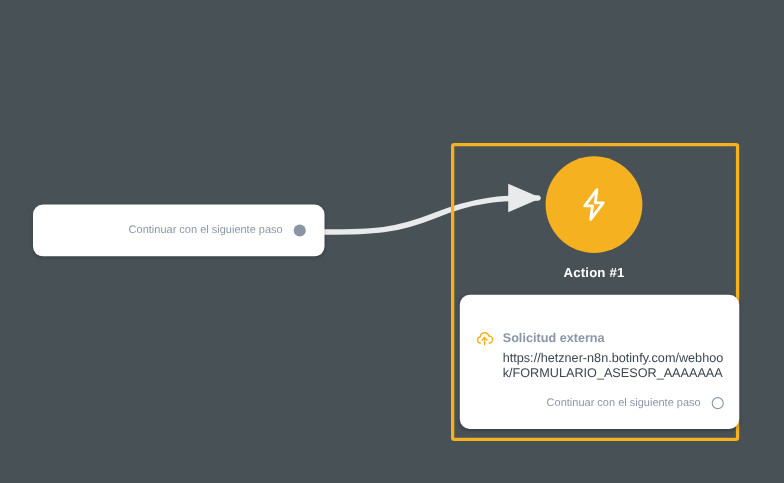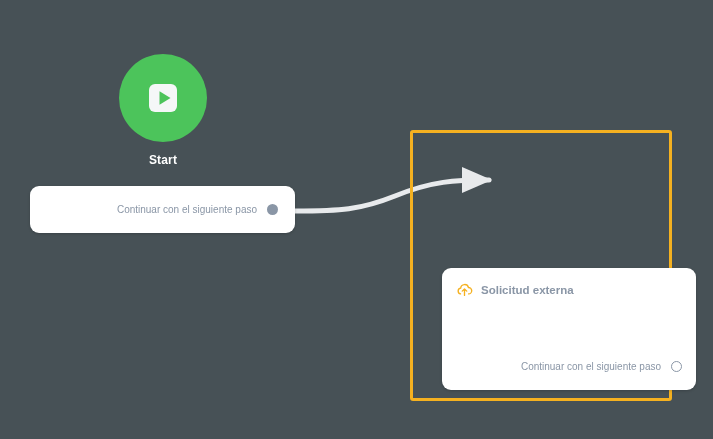--- a/index.html
+++ b/index.html
@@ -88,25 +88,25 @@
     top: 186px;
     width: 265px;
     height: 47px;
     display: flex;
     align-items: center;
     justify-content: flex-end;
     padding-right: 17px;
   }
 
   #card-action {
-    left: 442px;
+    left: 418px;
     top: 268px;
     width: 254px;
     height: 122px;
-    padding: 13px 14px 0 14px;
+    padding: 31px 14px 0 14px;
   }
 
   .continue-row {
     display: flex;
     align-items: center;
     gap: 10px;
   }
   .continue-text {
     color: #8A96A6;
     font-size: 10px;
@@ -168,46 +168,46 @@
     <defs>
       <marker id="arrowhead" markerWidth="7" markerHeight="7" refX="5.4" refY="3" orient="auto" markerUnits="strokeWidth">
         <path d="M0,0.4 L6,3 L0,5.6 Z" fill="#E8EAEC"></path>
       </marker>
     </defs>
     <path d="M295,211 C340,211 360,210 395,196 C432,181 455,180 489,180" fill="none" stroke="#E8EAEC" stroke-width="5" stroke-linecap="round" marker-end="url(#arrowhead)"></path>
   </svg>
 
   <div class="selection-frame"></div>
 
-  <div class="node" id="node-start">
-    <div class="node-circle start">
-      <svg width="40" height="40" viewBox="0 0 40 40">
-        <rect x="6" y="6" width="28" height="28" rx="6" fill="#F5F7F8"></rect>
-        <path d="M16.5,13.2 L27.5,20 L16.5,26.8 Z" fill="#4CC45B"></path>
-      </svg>
-    </div>
-    <div class="node-label">Start</div>
-  </div>
 
   <div class="card" id="card-start">
     <div class="continue-row">
       <span class="continue-text">Continuar con el siguiente paso</span>
       <span class="dot-filled"></span>
     </div>
   </div>
 
+  <div class="node" id="node-action">
+    <div class="node-circle action">
+      <svg width="40" height="40" viewBox="0 0 40 40">
+        <path d="M22.6,6.5 L11.6,21.2 L18.6,21.2 L17.0,33.5 L28.4,18.4 L21.2,18.4 Z" fill="none" stroke="#FFFFFF" stroke-width="2.6" stroke-linejoin="round" stroke-linecap="round"></path>
+      </svg>
+    </div>
+    <div class="node-label">Action #1</div>
+  </div>
 
   <div class="card" id="card-action">
     <div class="card-head">
       <svg width="17" height="17" viewBox="0 0 24 24">
         <path d="M6.4,18.2 A4.1,4.1 0 0 1 6.6,10.1 A5.6,5.6 0 0 1 17.6,9.2 A3.9,3.9 0 0 1 17.8,18.2" fill="none" stroke="#F5B120" stroke-width="1.9" stroke-linecap="round" stroke-linejoin="round"></path>
         <path d="M12,20.4 L12,11.4 M8.8,14.3 L12,11.1 L15.2,14.3" fill="none" stroke="#F5B120" stroke-width="1.9" stroke-linecap="round" stroke-linejoin="round"></path>
       </svg>
       <span class="card-head-title">Solicitud externa</span>
     </div>
+    <div class="card-url">https://hetzner-n8n.botinfy.com/webhook/FORMULARIO_ASESOR_AAAAAAA</div>
 
     <div class="card-action-footer">
       <span class="continue-text">Continuar con el siguiente paso</span>
       <span class="dot-hollow"></span>
     </div>
   </div>
 
 </div>
 
 </body></html>

